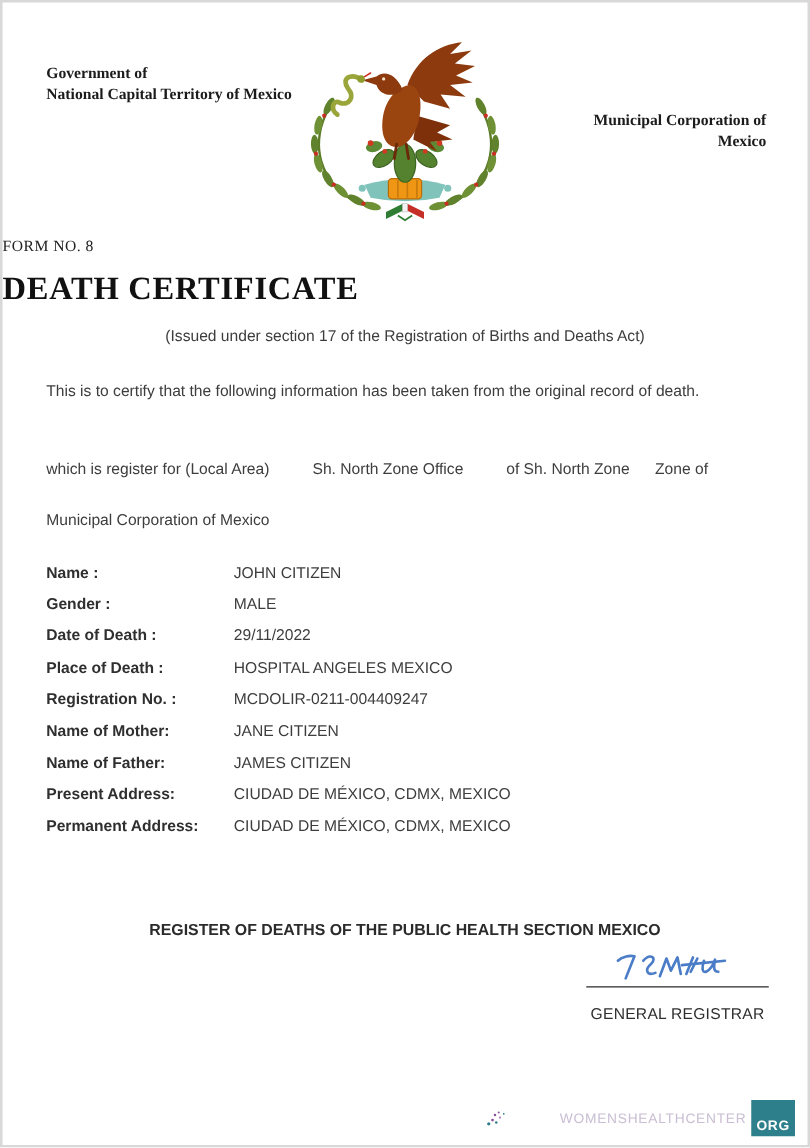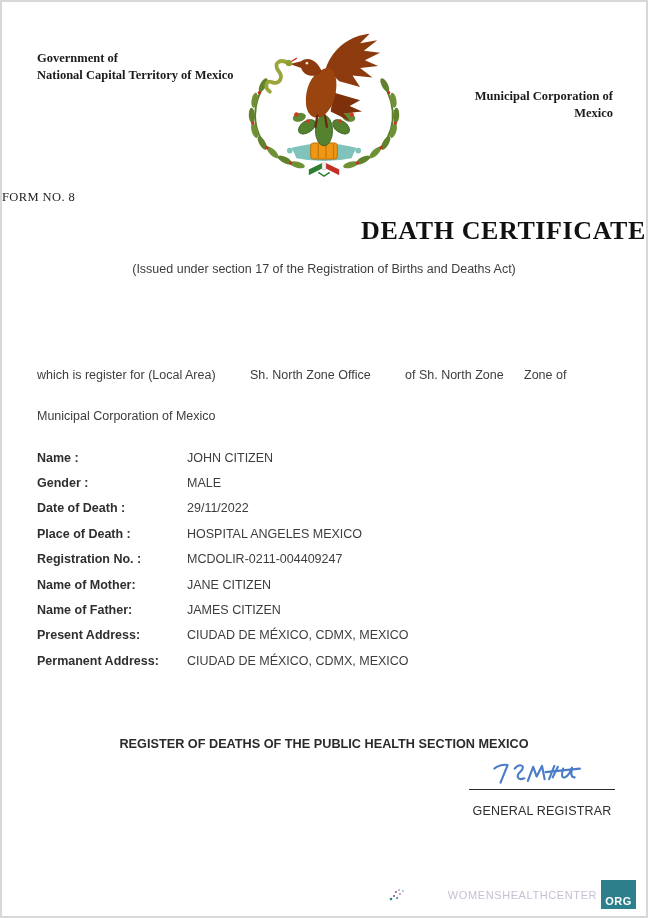--- a/index.html
+++ b/index.html
@@ -31,21 +31,21 @@
     width:174px;height:152px;
   }
   
   .form-no{
     position:absolute;top:188px;left:0;width:100%;
     font-family:"Liberation Serif", serif;
     font-size:12.5px;color:#222;letter-spacing:.4px;
   }
   .main-title{
     position:absolute;top:214px;left:0;width:100%;
-    text-align:right;
+    text-align:left;
     font-family:"Liberation Serif", serif;
     font-weight:bold;font-size:26px;color:#111;letter-spacing:.6px;
   }
   .subtitle{
     position:absolute;top:260px;left:0;width:100%;
     text-align:center;font-size:12.5px;color:#3d3d3d;
   }
   
   .certify1{position:absolute;left:35px;top:304px;font-size:12.5px;}
   .certify2{position:absolute;left:0;top:366px;width:100%;font-size:12.5px;}
@@ -165,20 +165,21 @@
         <rect x="88" y="142" width="4" height="7" fill="#f2f2f2" stroke="#bbbbbb" stroke-width="0.5"></rect>
         <path d="M84,152 L90,156 L96,152" fill="none" stroke="#2e7d32" stroke-width="1.5"></path>
       </g>
     </svg>
   </div>
 
   <div class="form-no">FORM NO. 8</div>
   <div class="main-title">DEATH CERTIFICATE</div>
   <div class="subtitle">(Issued under section 17 of the Registration of Births and Deaths Act)</div>
 
+  <div class="certify1">This is to certify that the following information has been taken from the original record of death.</div>
   <div class="certify2">
     <span class="p1">which is register for (Local Area)</span>
     <span class="p2">Sh. North Zone Office</span>
     <span class="p3">of  Sh. North Zone</span>
     <span class="p4">Zone of</span>
   </div>
   <div class="certify3">Municipal Corporation of Mexico</div>
 
   <div class="fields">
     <div class="field-row">

